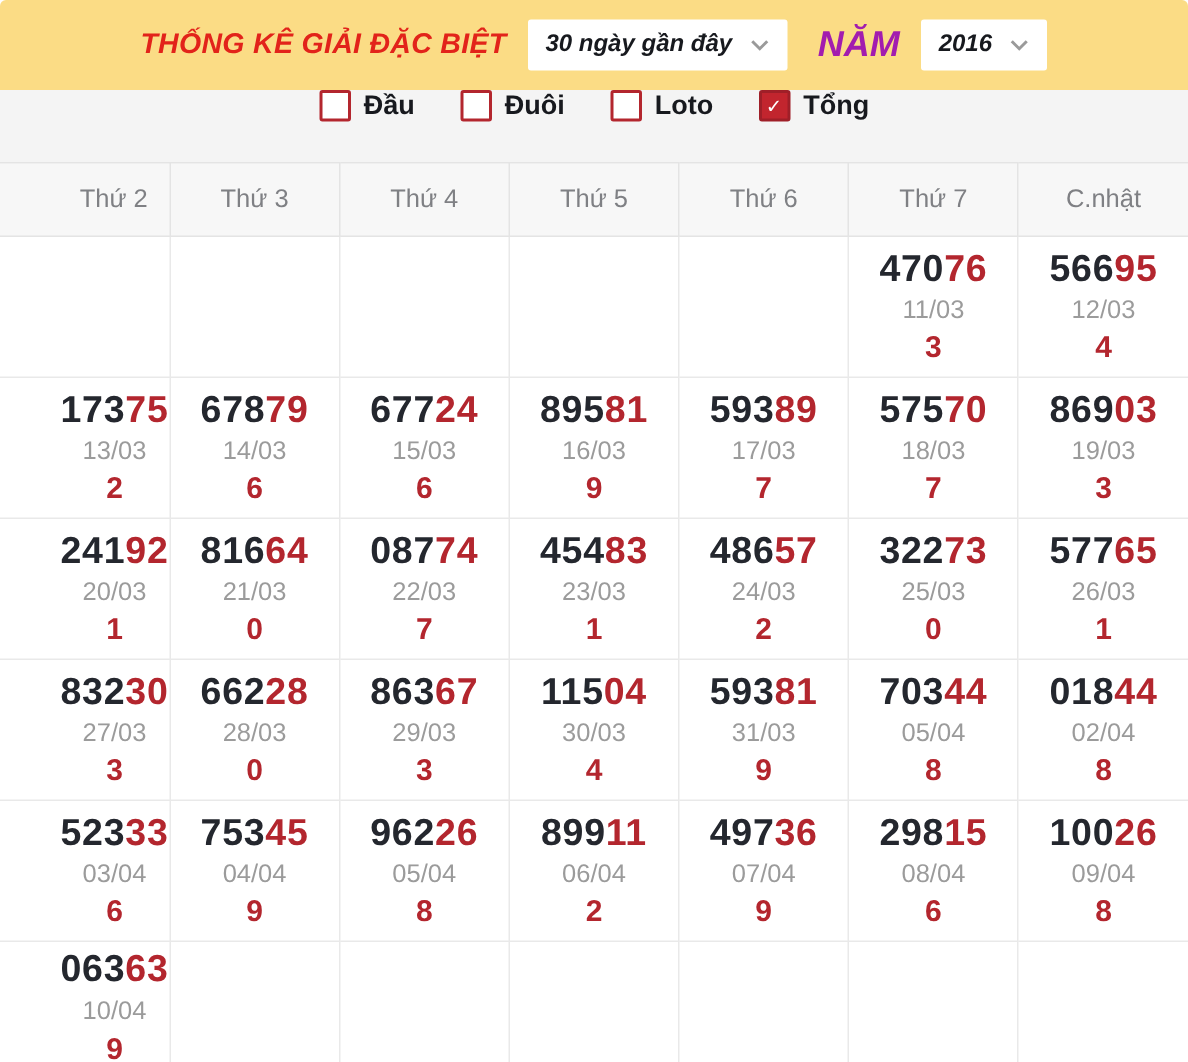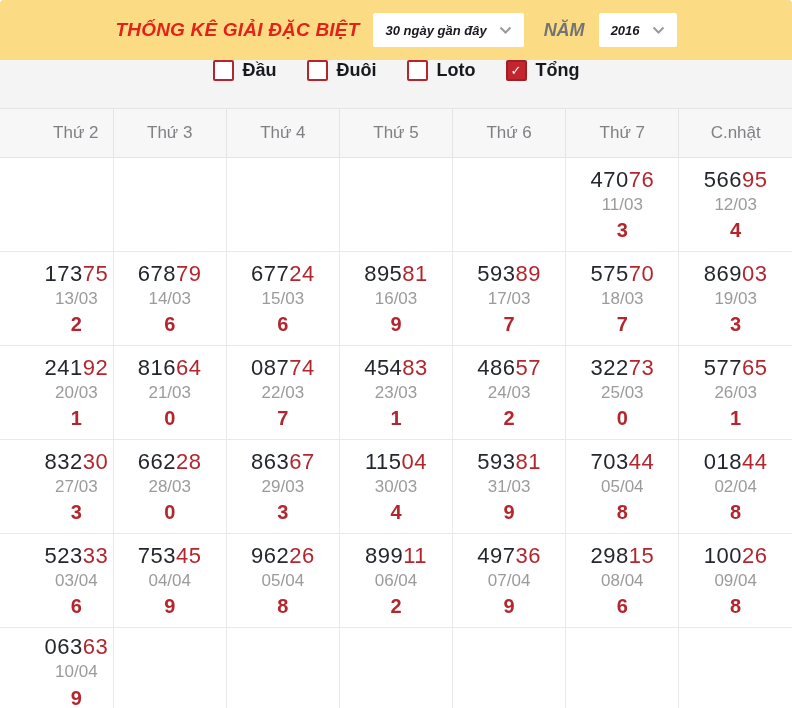--- a/index.html
+++ b/index.html
@@ -17,25 +17,25 @@
     display:flex; align-items:center; justify-content:center;
     gap:14px;
     border-radius:4px 4px 0 0;
     font-style:italic;
   }
   .title { color:#e2231a; font-weight:bold; font-size:19px; letter-spacing:.2px; }
   .select {
     background:#fff; height:34px;
     display:flex; align-items:center; gap:12px;
     padding:0 12px; border-radius:2px;
-    font-weight:bold; font-size:13px; color:#17191e;
+    font-weight:bold; font-size:16px; color:#17191e;
     cursor:pointer; user-select:none;
   }
   .chev { display:flex; align-items:center; }
-  .year-label { color:#737373; font-weight:bold; font-size:18px; margin-left:6px; }
+  .year-label { color:#a21caf; font-weight:bold; font-size:24px; margin-left:6px; }
 
   
   .filterbar {
     background:#f4f4f4; height:48px;
     display:flex; align-items:flex-start; justify-content:center;
     gap:30px;
   }
   .filter { display:flex; align-items:center; gap:9px; cursor:pointer; }
   .cb {
     width:17px; height:17px;
@@ -56,21 +56,21 @@
     border:1px solid #e4e4e4;
   }
   table.stats th:first-child, table.stats td:first-child { border-left:none;padding-left:40px; }
   table.stats th:last-child,  table.stats td:last-child  { border-right:none; }
   table.stats tbody td {
     height:93px; background:#fff;
     border:1px solid #e9e9e9;
     text-align:center; vertical-align:middle; padding:0;
   }
   table.stats tbody tr:last-child td { height:88px; border-bottom:2px solid #d4d7da; }
-  .num { font-size:22px; font-weight:normal; color:#24272e; letter-spacing:.5px; line-height:1.15; }
+  .num { font-size:25px; font-weight:bold; color:#24272e; letter-spacing:.5px; line-height:1.15; }
   .num .red { color:#b3262e; }
   .date { font-size:17px; color:#9b9b9b; margin-top:3px; line-height:1.2; }
   .sum { font-size:20px; font-weight:bold; color:#b3262e; margin-top:3px; line-height:1.2; }
 </style>
 </head>
 <body>
 
 <div class="widget">
 
   <div class="topbar">

